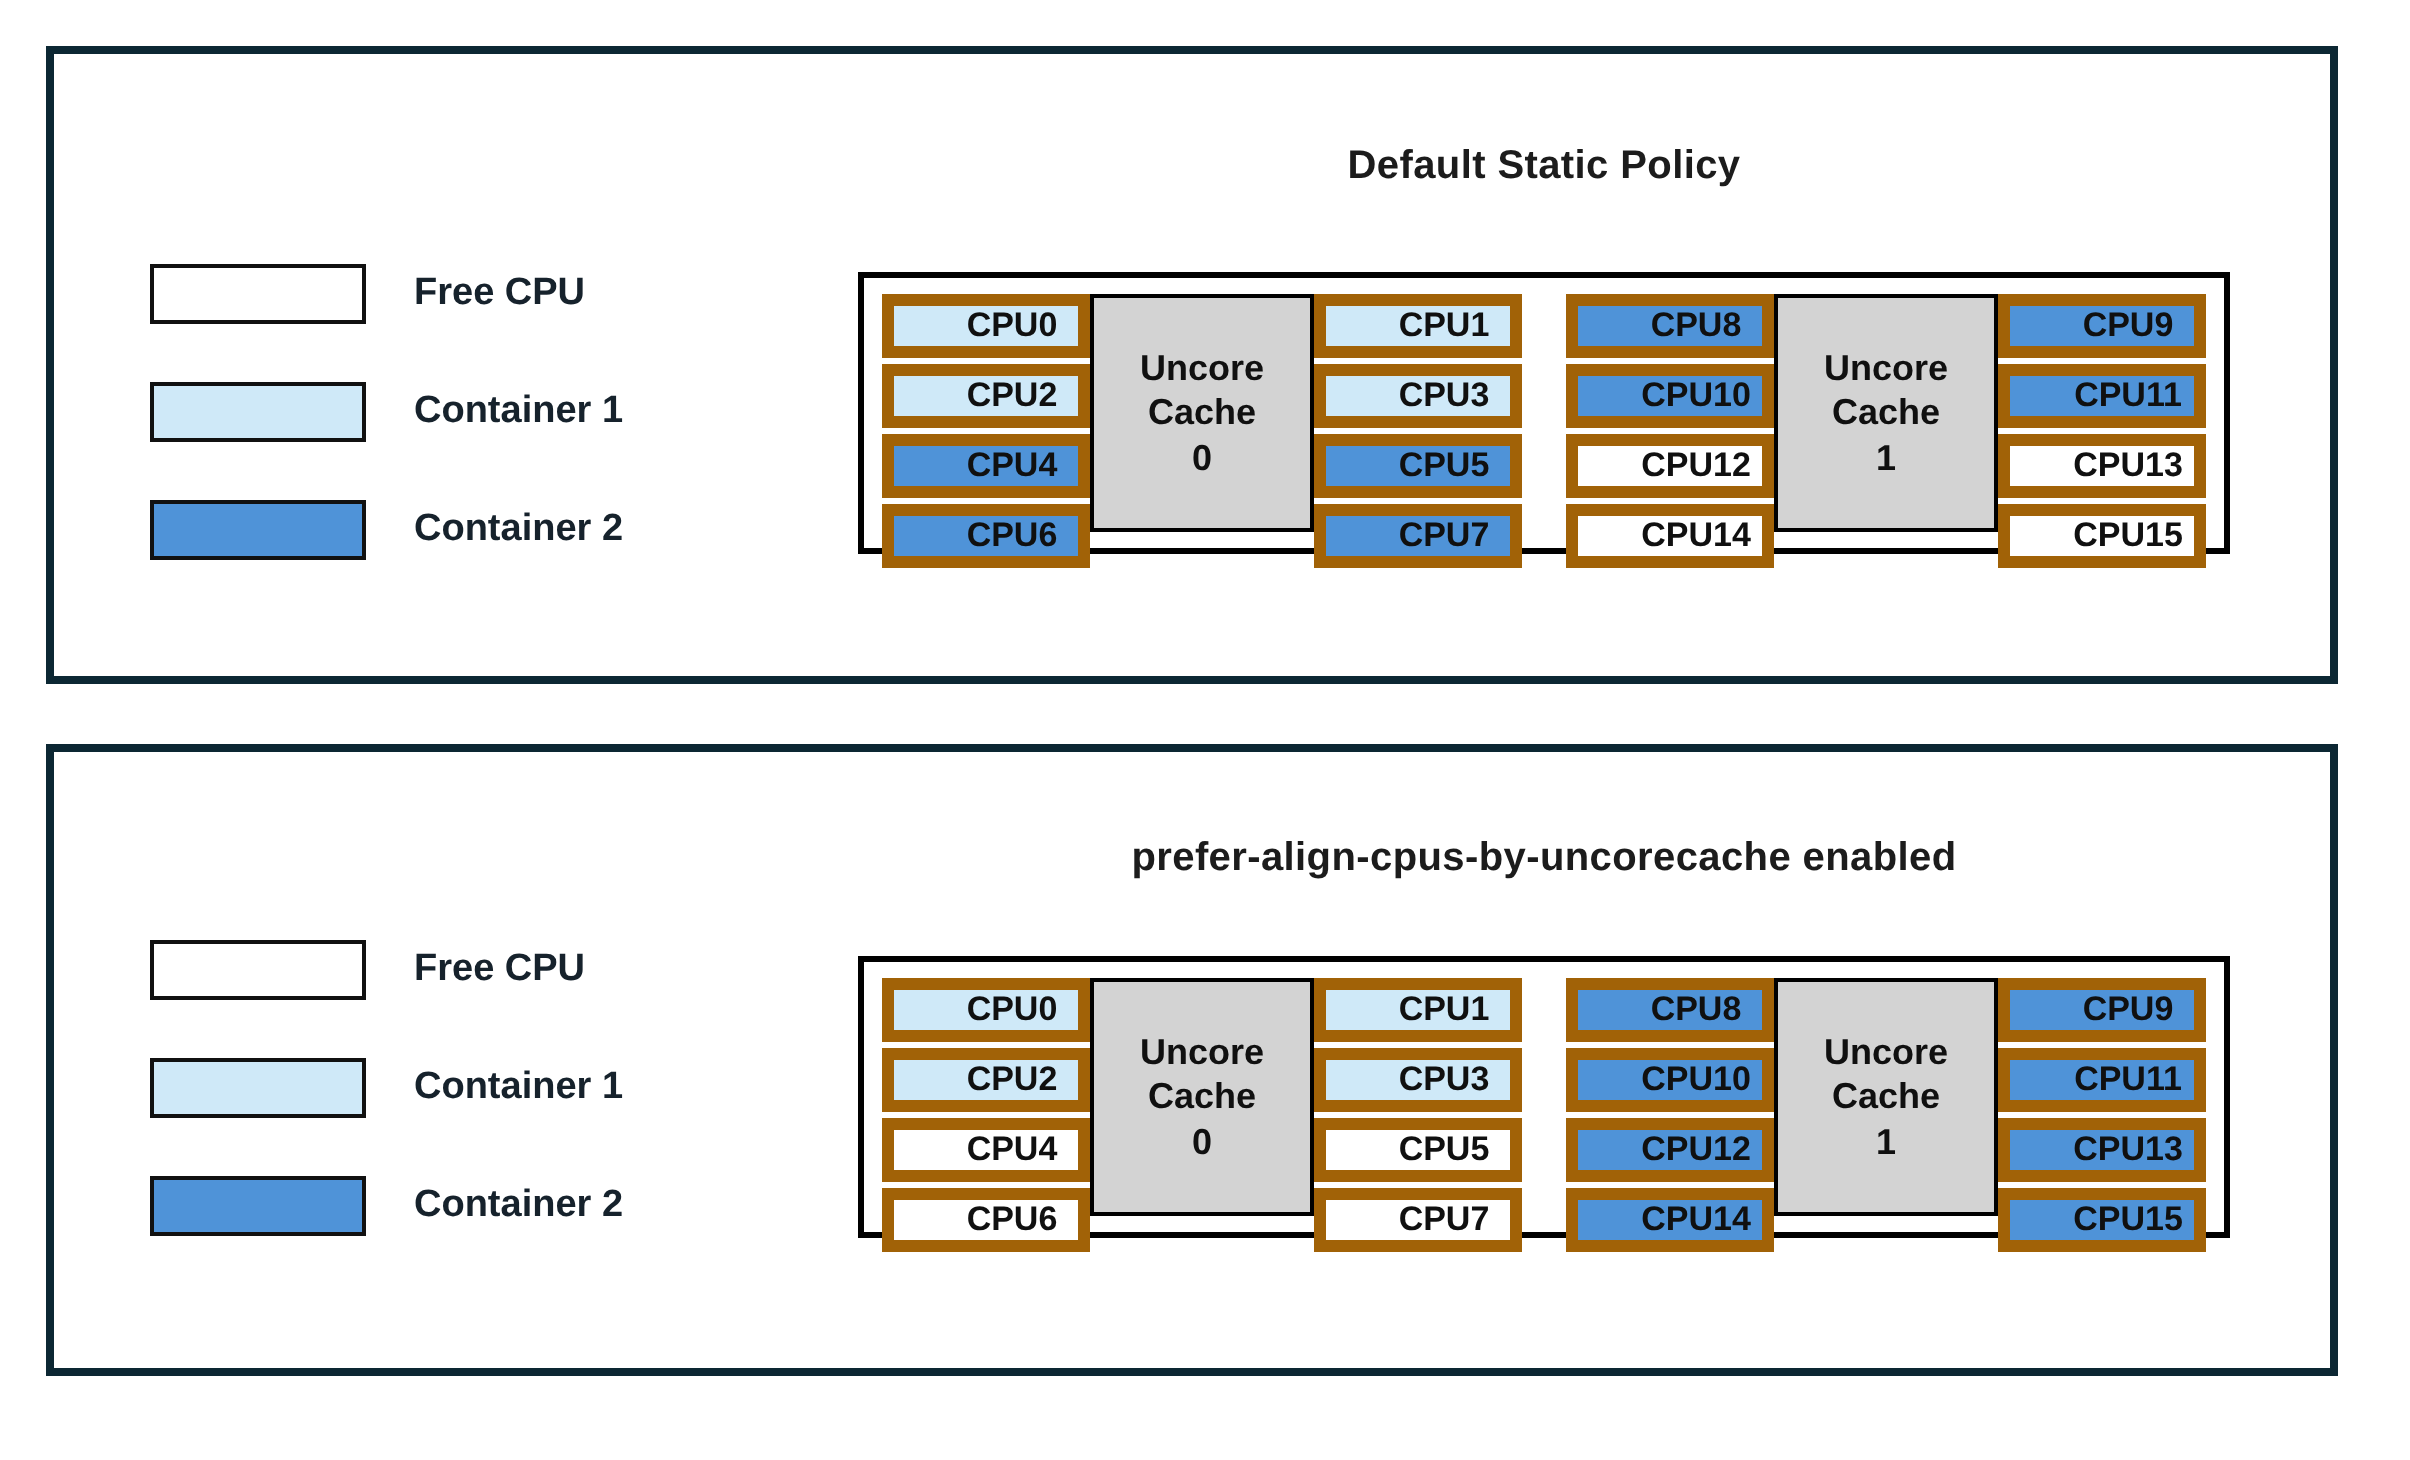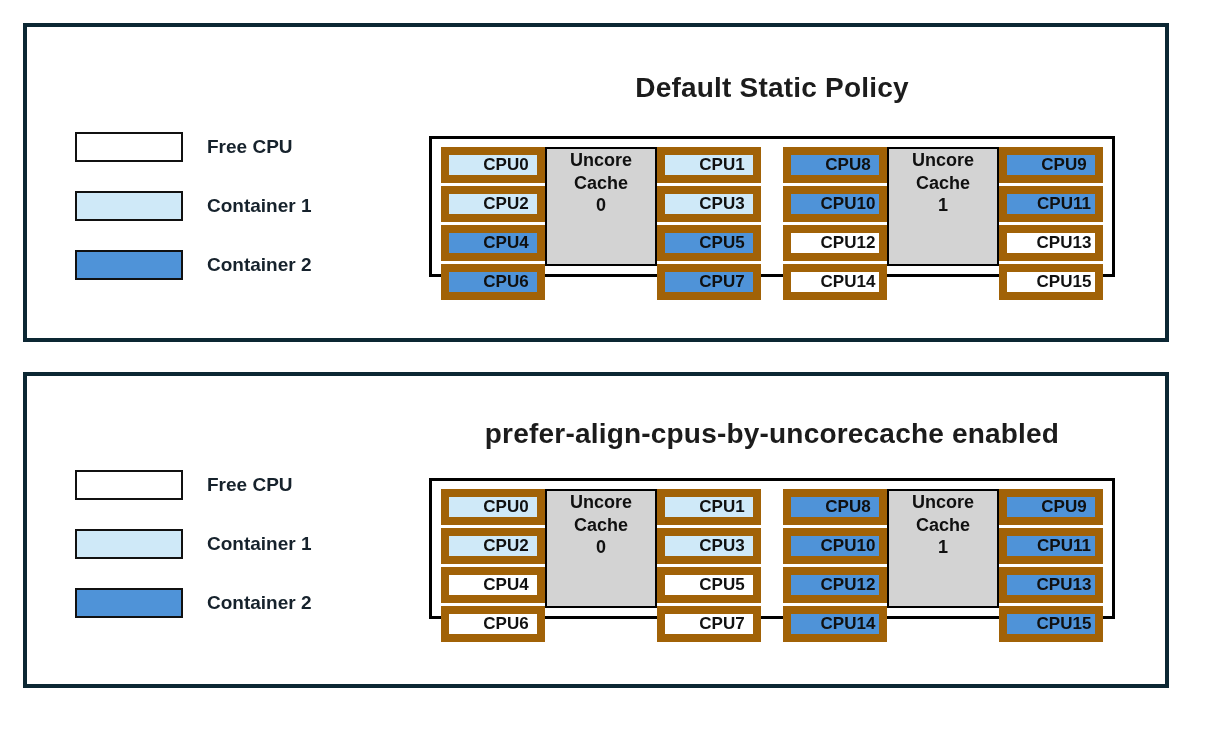--- a/index.html
+++ b/index.html
@@ -24,21 +24,21 @@
     box-sizing: border-box;
   }
   .panel-1 { top: 23px;  height: 319px; }
   .panel-2 { top: 372px; height: 316px; text-decoration: underline; }
 
   .panel-title {
     position: absolute;
     left: 402px;
     width: 686px;
     text-align: center;
-    font-size: 28px;
+    font-size: 20px;
     font-weight: 700;
     color: #1c1c1c;
     letter-spacing: 0.2px;
     white-space: nowrap;
   }
   .panel-1 .panel-title { top: 45px; }
   .panel-2 .panel-title { top: 42px; }
 
   .legend {
     position: absolute;
@@ -90,40 +90,40 @@
     height: 100%;
   }
   .cpu-col {
     display: flex;
     flex-direction: column;
     gap: 3px;
     width: 104px;
   }
   .cpu {
     flex: 1;
-    border: 8px solid #a16207;
+    border: 6px solid #a16207;
     box-sizing: border-box;
     display: flex;
     align-items: center;
     justify-content: center;
     font-size: 17px;
     font-weight: 700;
     color: #101010;
     background: #ffffff;
     padding-left: 26px;
   }
   .cache-box {
     width: 112px;
     border: 2px solid #000000;
     box-sizing: border-box;
     background: #d3d3d3;
     display: flex;
     flex-direction: column;
     align-items: center;
-    justify-content: flex-start;
+    justify-content: center;
     font-size: 18px;
     font-weight: 700;
     color: #101010;
     line-height: 1.25;
     text-align: center;
   }
 </style>
 </head>
 <body>
 

